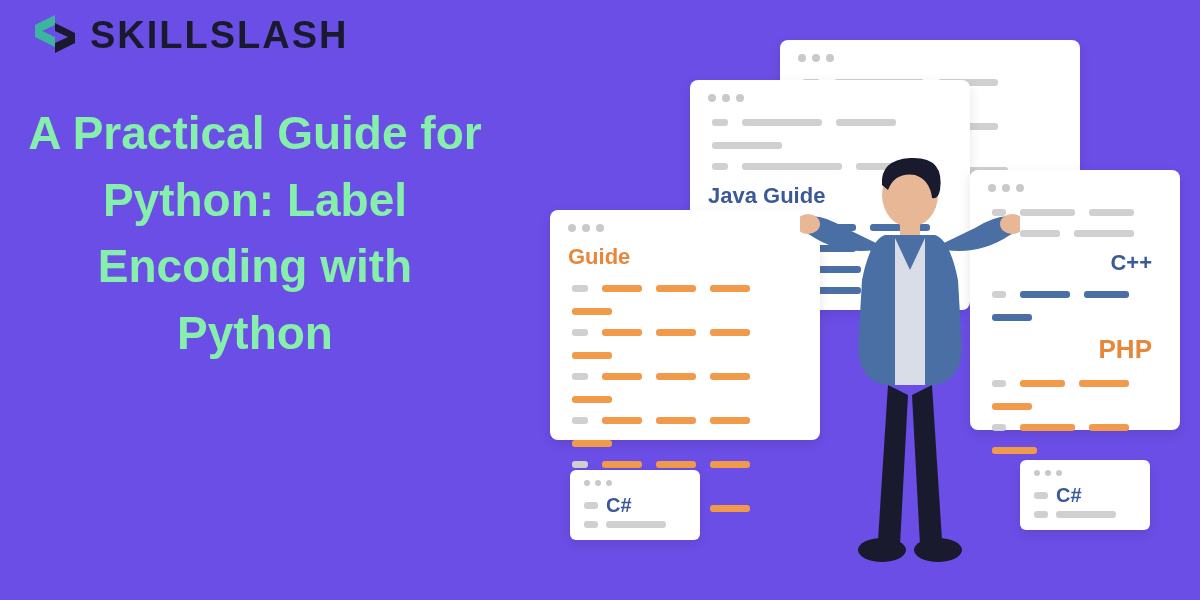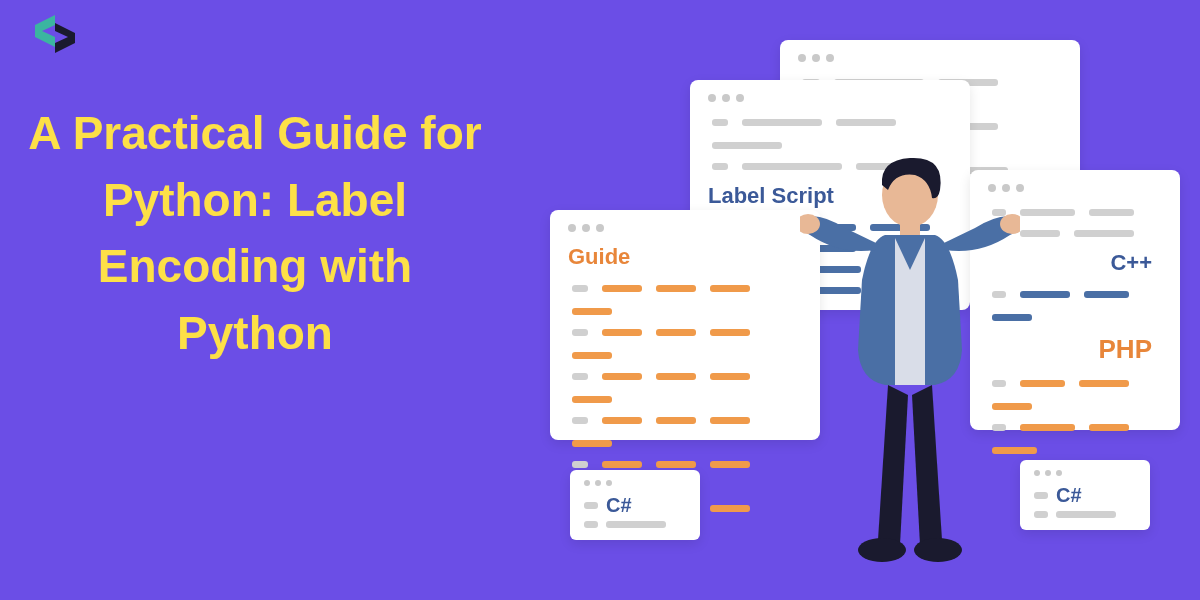--- a/index.html
+++ b/index.html
@@ -27,21 +27,21 @@
       font-size: 38px;
       font-weight: 800;
       color: #1a1a2e;
       letter-spacing: 2px;
     }
     .title {
       position: absolute;
       top: 100px;
       left: 20px;
       width: 470px;
-      color: #fde047;
+      color: #86efac;
       font-size: 46px;
       font-weight: 700;
       line-height: 1.45;
       text-align: center;
     }
     .illustration {
       position: absolute;
       top: 40px;
       left: 540px;
       width: 660px;
@@ -93,20 +93,21 @@
 </head>
 <body>
 
 <div class="logo">
   <span class="logo-icon">
     <svg viewBox="0 0 50 50">
       <path d="M5 15 L25 5 L25 15 L12 21 L25 27 L25 37 L5 27 Z" fill="#3bb5a0"></path>
       <path d="M25 13 L45 23 L45 33 L25 43 L25 33 L38 27 L25 21 Z" fill="#1a1a2e"></path>
     </svg>
   </span>
+  <span class="logo-text">SKILLSLASH</span>
 </div>
 
 <div class="title">A Practical Guide for Python: Label Encoding with Python</div>
 
 <div class="illustration">
 
   <div class="card" style="top:0px; left:240px; width:300px; height:180px;">
     <div class="card-header">
         <span class="dot"></span>
         <span class="dot"></span>
@@ -148,21 +149,21 @@
         <span class="line" style="width:16px"></span>
         <span class="line" style="width:80px"></span>
         <span class="line" style="width:60px"></span>
         <span class="line" style="width:70px"></span>
       </div>
     <div class="row">
         <span class="line" style="width:16px"></span>
         <span class="line" style="width:100px"></span>
         <span class="line" style="width:45px"></span>
       </div>
-    <div class="card-label blue">Label Script</div>
+    <div class="card-label blue">Java Guide</div>
     <div class="row">
         <span class="line" style="width:16px"></span>
         <span class="line blue" style="width:50px"></span>
         <span class="line blue" style="width:50px"></span>
         <span class="line blue" style="width:60px"></span>
       </div>
     <div class="row">
         <span class="line" style="width:16px"></span>
         <span class="line blue" style="width:60px"></span>
         <span class="line blue" style="width:40px"></span>

